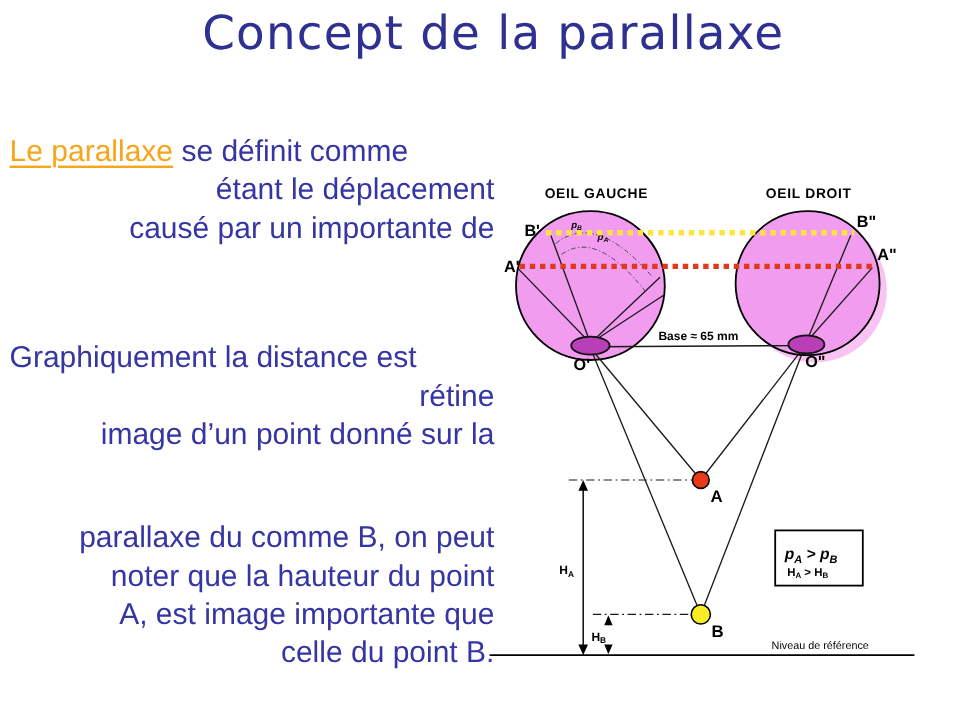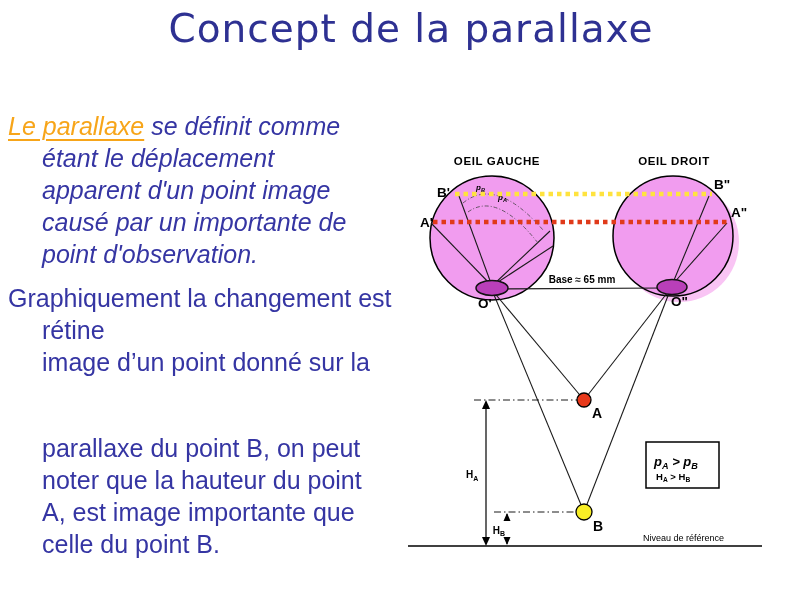--- a/index.html
+++ b/index.html
@@ -14,22 +14,22 @@
     font-family:"Liberation Sans",sans-serif;overflow:hidden;
   }
   .slide-title{
     position:absolute;left:12px;top:6px;width:798px;text-align:center;
     font-family:"DejaVu Sans","Liberation Sans",sans-serif;
     font-size:39px;font-weight:400;letter-spacing:1px;color:var(--title-color);
   }
   .text-col{position:absolute;left:8px;width:404px;color:var(--body-color);
     font-size:25px;line-height:32px;}
   .text-col .line{white-space:nowrap;}
-  .text-col .line.indent{padding-left:34px;}
-  #para1{top:110px;font-style:italic;} #para2{top:282px;} #para3{top:432px;}
+  .text-col .line.indent{padding-left:34px;text-align:right;}
+  #para1{top:110px;} #para2{top:282px;} #para3{top:432px;}
   .link{color:var(--link-color);text-decoration:underline;
     text-decoration-thickness:2px;text-underline-offset:4px;}
   .diagram{position:absolute;left:400px;top:140px;width:398px;height:420px;}
   svg text{font-family:"Liberation Sans",sans-serif;fill:var(--ink);}
   .eyelbl{font-size:11.5px;font-weight:bold;letter-spacing:.6px;}
   .ptlbl{font-size:13.5px;font-weight:bold;}
   .biglbl{font-size:14px;font-weight:bold;}
   .smlbl{font-size:10px;font-weight:bold;}
   .tinylbl{font-size:9px;}
   .arclbl{font-size:8px;font-style:italic;font-weight:bold;}
@@ -42,33 +42,31 @@
   .arc{stroke:#444;stroke-width:.8;stroke-dasharray:4 2 1 2;fill:none;}
 </style>
 </head>
 <body>
 
 <div class="slide-title">Concept de la parallaxe</div>
 
 <div class="text-col" id="para1">
   <div class="line"><span class="link">Le parallaxe</span><span> se définit comme</span></div>
   <div class="line indent">étant le déplacement</div>
-  <div class="line indent">apparent d'un point image</div>
   <div class="line indent">causé par un importante de</div>
-  <div class="line indent">point d'observation.</div>
 </div>
 
 <div class="text-col" id="para2">
-  <div class="line">Graphiquement la changement est</div>
+  <div class="line">Graphiquement la distance est</div>
   <div class="line indent">rétine</div>
   <div class="line indent">image d’un point donné sur la</div>
 </div>
 
 <div class="text-col" id="para3">
-  <div class="line indent">parallaxe du point B, on peut</div>
+  <div class="line indent">parallaxe du comme B, on peut</div>
   <div class="line indent">noter que la hauteur du point</div>
   <div class="line indent">A, est image importante que</div>
   <div class="line indent">celle du point B.</div>
 </div>
 
 <svg class="diagram" viewBox="400 140 398 420">
 
   <text class="eyelbl" x="497" y="165" text-anchor="middle">OEIL GAUCHE</text>
   <text class="eyelbl" x="674" y="165" text-anchor="middle">OEIL DROIT</text>
 

